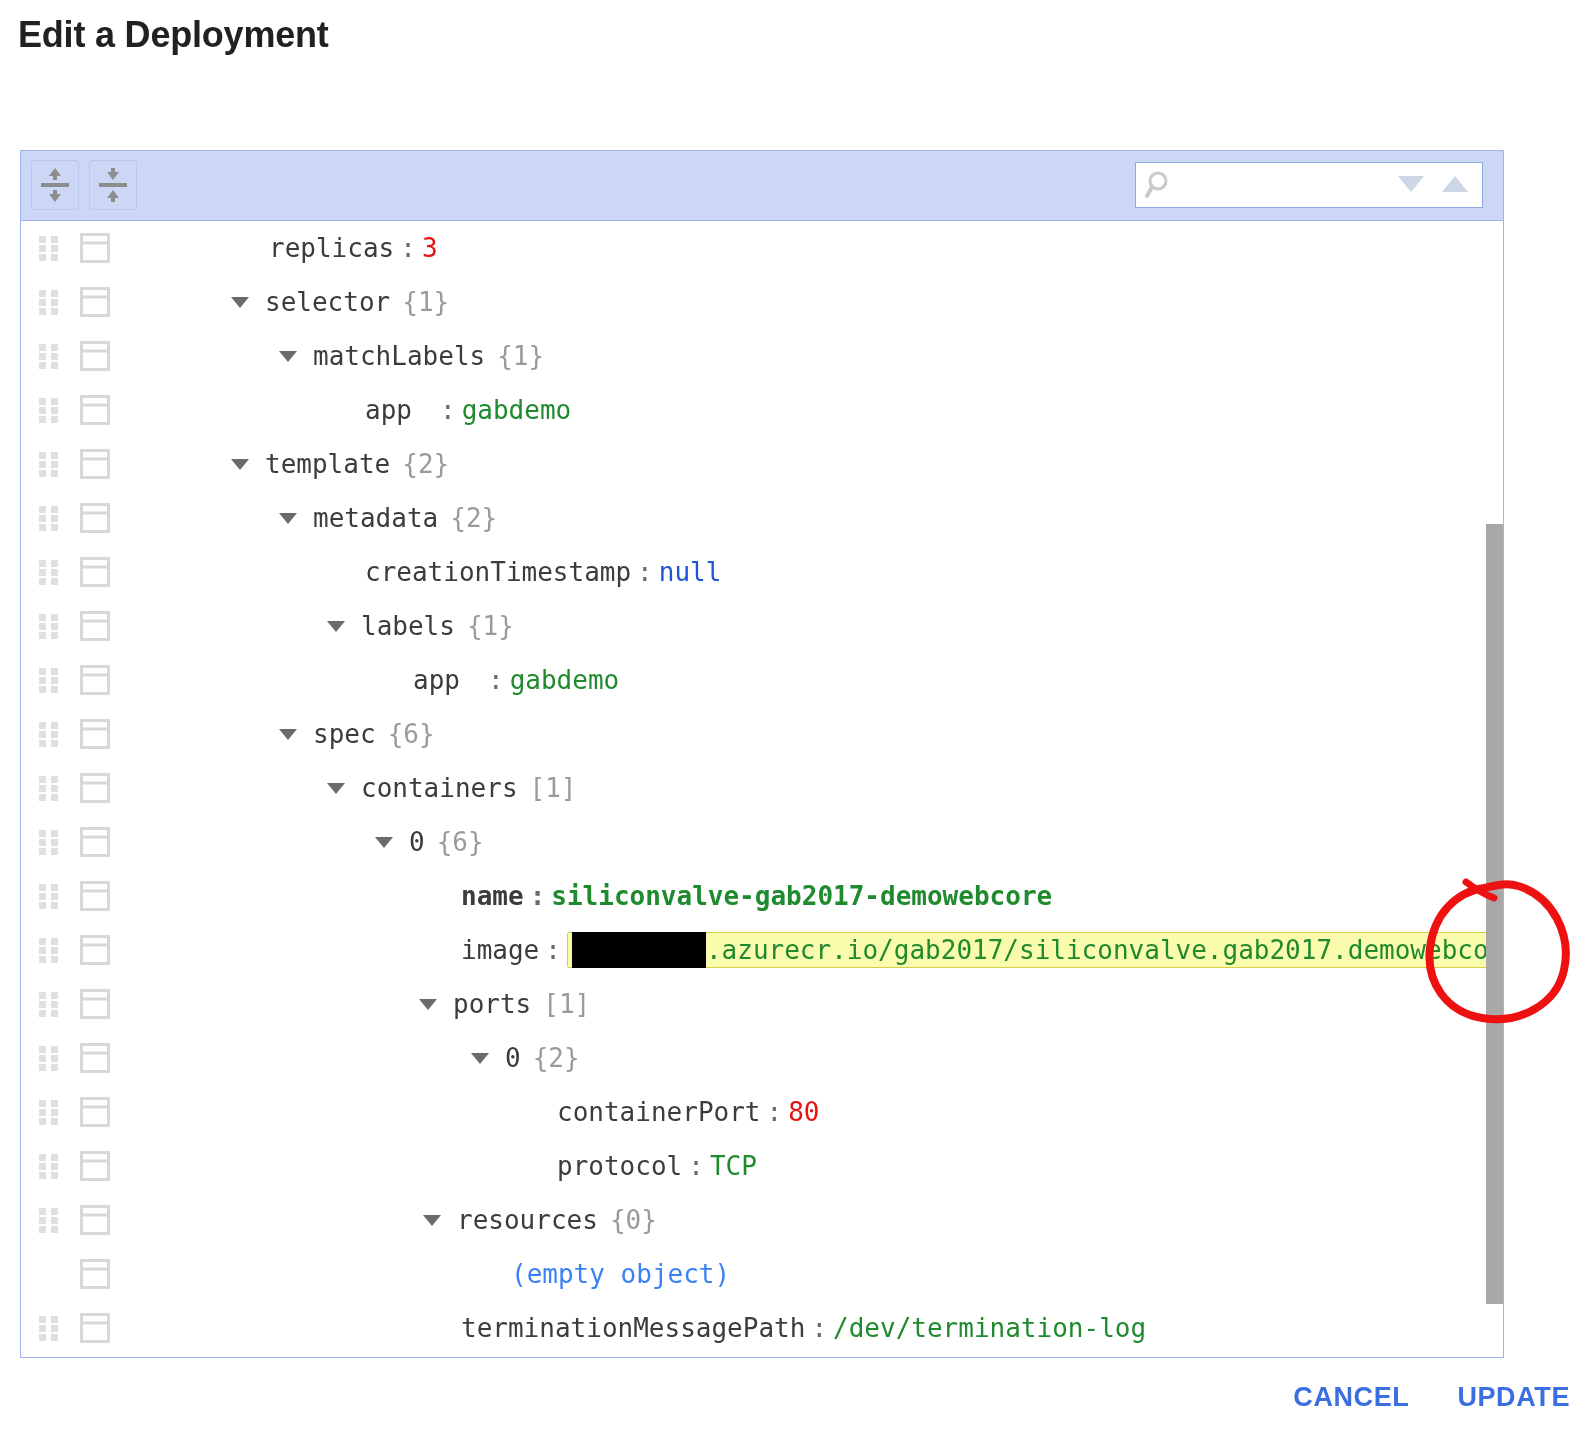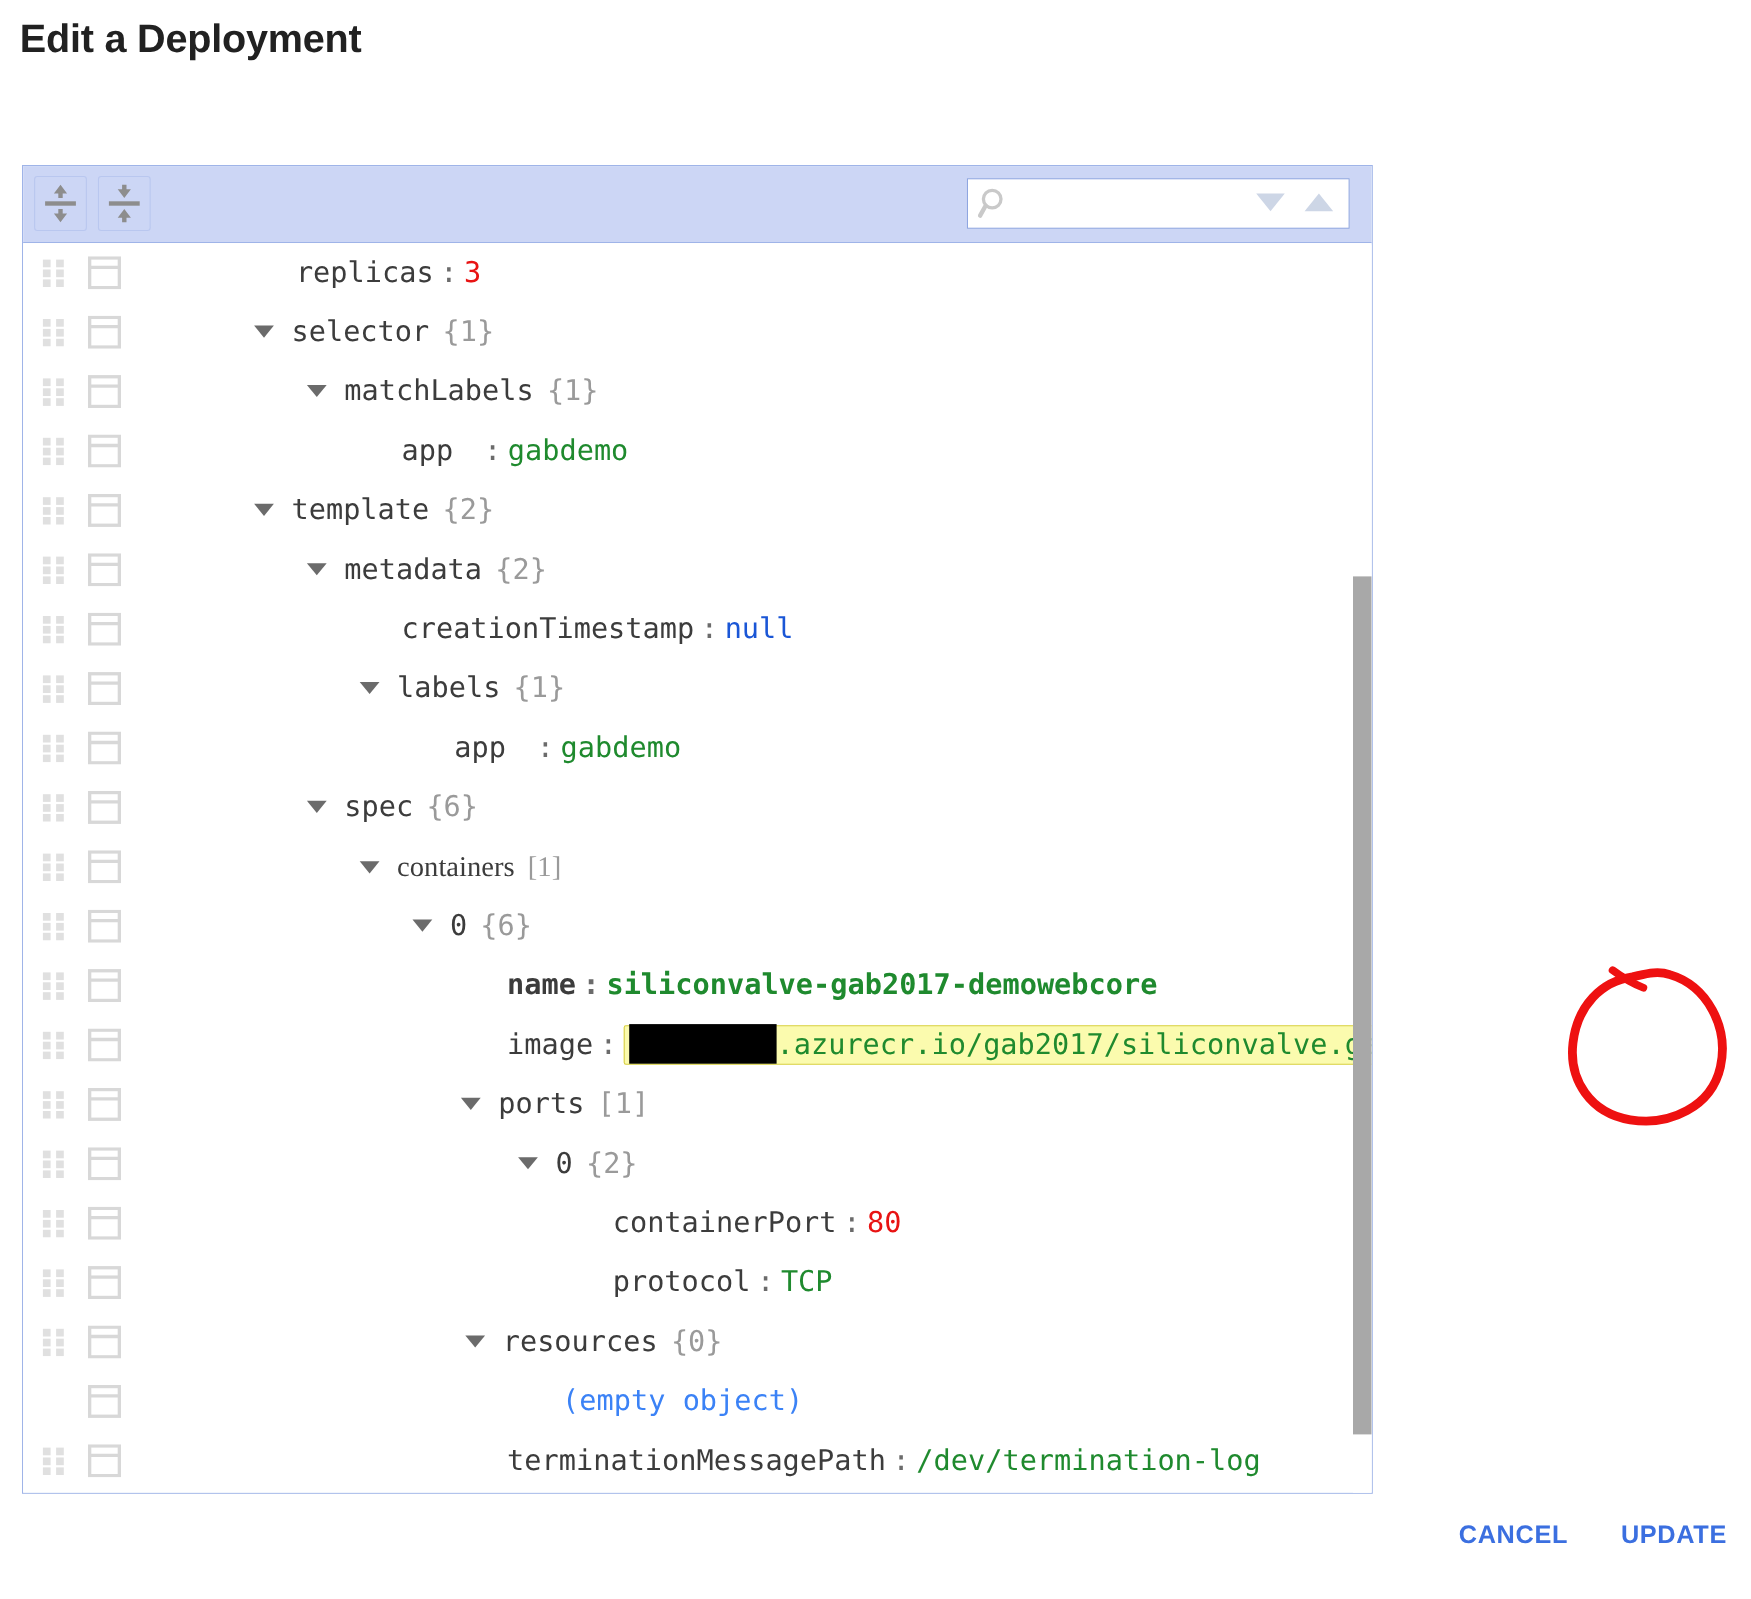--- a/index.html
+++ b/index.html
@@ -24,21 +24,21 @@
     font-weight: 700;
     color: #212121;
     letter-spacing: -0.2px;
   }
 
   
   #editor-panel {
     position: absolute;
     left: 20px;
     top: 150px;
-    width: 1228px;
+    width: 1484px;
     height: 1208px;
     border: 1px solid #9fb4e8;
     box-sizing: border-box;
     background: #ffffff;
     overflow: hidden;
   }
 
   
   #editor-toolbar {
     position: relative;
@@ -211,21 +211,21 @@
   
   #dialog-actions {
     position: absolute;
     right: 22px;
     top: 1382px;
     display: flex;
     gap: 48px;
   }
   .flat-btn {
     font-family: "Liberation Sans", sans-serif;
-    font-size: 23px;
+    font-size: 27px;
     font-weight: 700;
     color: #3b6fe0;
     letter-spacing: 0.6px;
     background: none;
     border: none;
     cursor: pointer;
     padding: 0;
   }
 </style>
 </head>
@@ -427,21 +427,21 @@
             <rect x="2" y="10" width="7" height="7" fill="#e0e0e0"></rect>
             <rect x="2" y="19" width="7" height="7" fill="#e0e0e0"></rect>
             <rect x="14" y="1" width="7" height="7" fill="#e0e0e0"></rect>
             <rect x="14" y="10" width="7" height="7" fill="#e0e0e0"></rect>
             <rect x="14" y="19" width="7" height="7" fill="#e0e0e0"></rect>
           </svg></span>
         <span class="node-icon"><svg width="30" height="30" viewBox="0 0 30 30">
             <rect x="1.5" y="1.5" width="27" height="27" fill="none" stroke="#d8d8d8" stroke-width="3"></rect>
             <line x1="1.5" y1="10" x2="28.5" y2="10" stroke="#d8d8d8" stroke-width="3"></line>
           </svg></span>
-        <span class="row-content" style="left: 306px; font-family: Liberation Serif, serif;"><span class="caret"></span><span class="k">containers</span><span class="count">[1]</span></span>
+        <span class="row-content" style="left: 306px;"><span class="caret"></span><span class="k">containers</span><span class="count">[1]</span></span>
       </div>
       <div class="tree-row">
         <span class="drag-handle"><svg width="26" height="26" viewBox="0 0 26 26">
             <rect x="2" y="1" width="7" height="7" fill="#e0e0e0"></rect>
             <rect x="2" y="10" width="7" height="7" fill="#e0e0e0"></rect>
             <rect x="2" y="19" width="7" height="7" fill="#e0e0e0"></rect>
             <rect x="14" y="1" width="7" height="7" fill="#e0e0e0"></rect>
             <rect x="14" y="10" width="7" height="7" fill="#e0e0e0"></rect>
             <rect x="14" y="19" width="7" height="7" fill="#e0e0e0"></rect>
           </svg></span>

